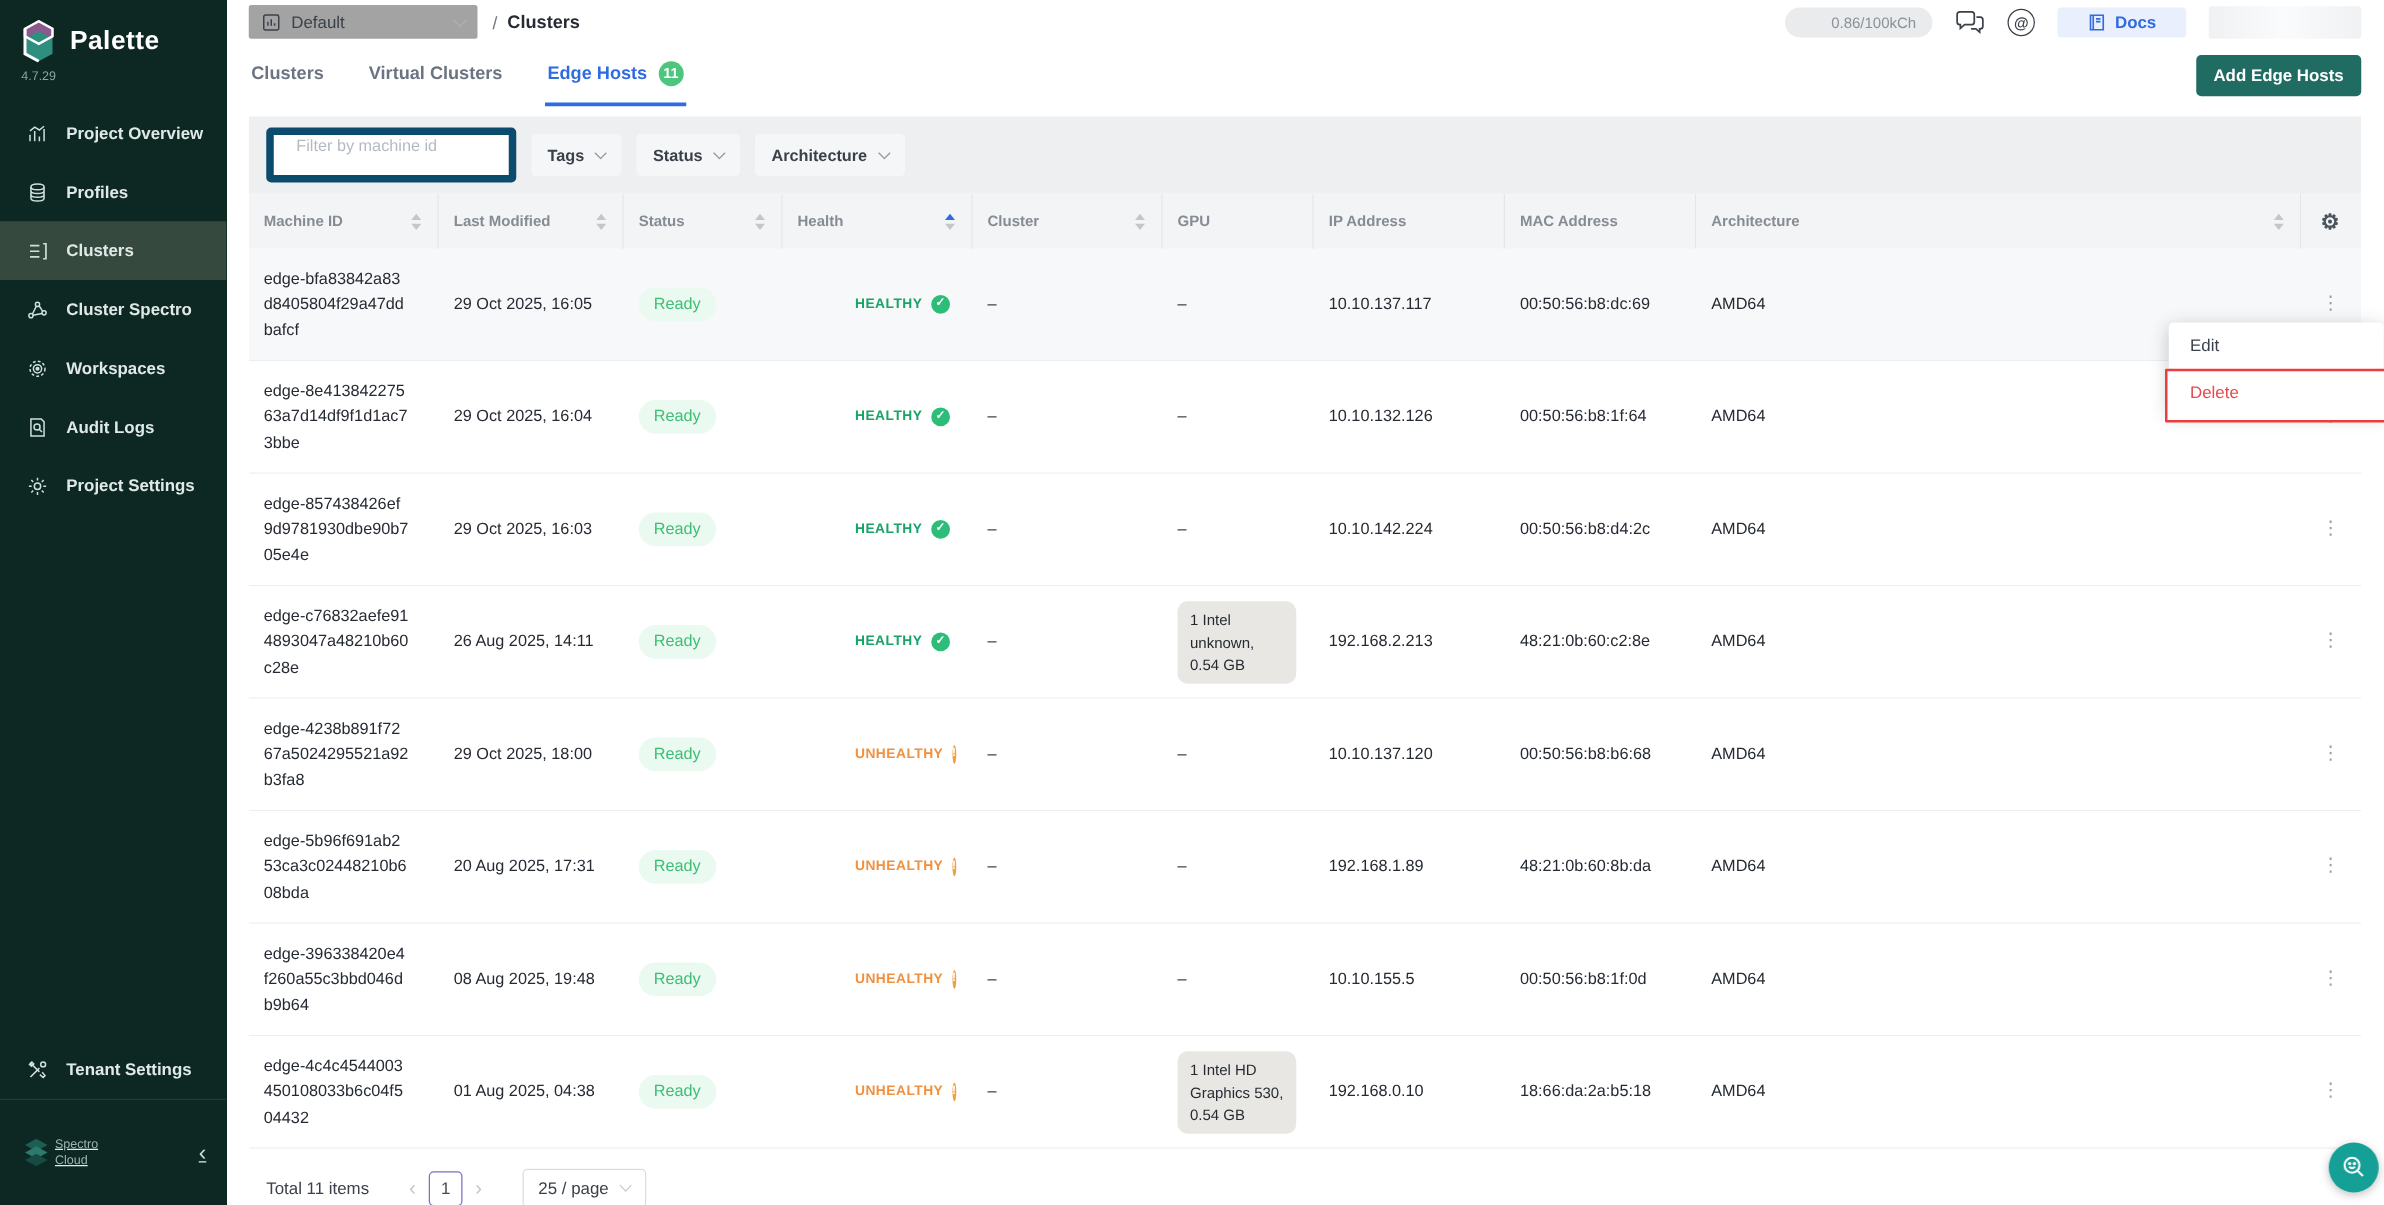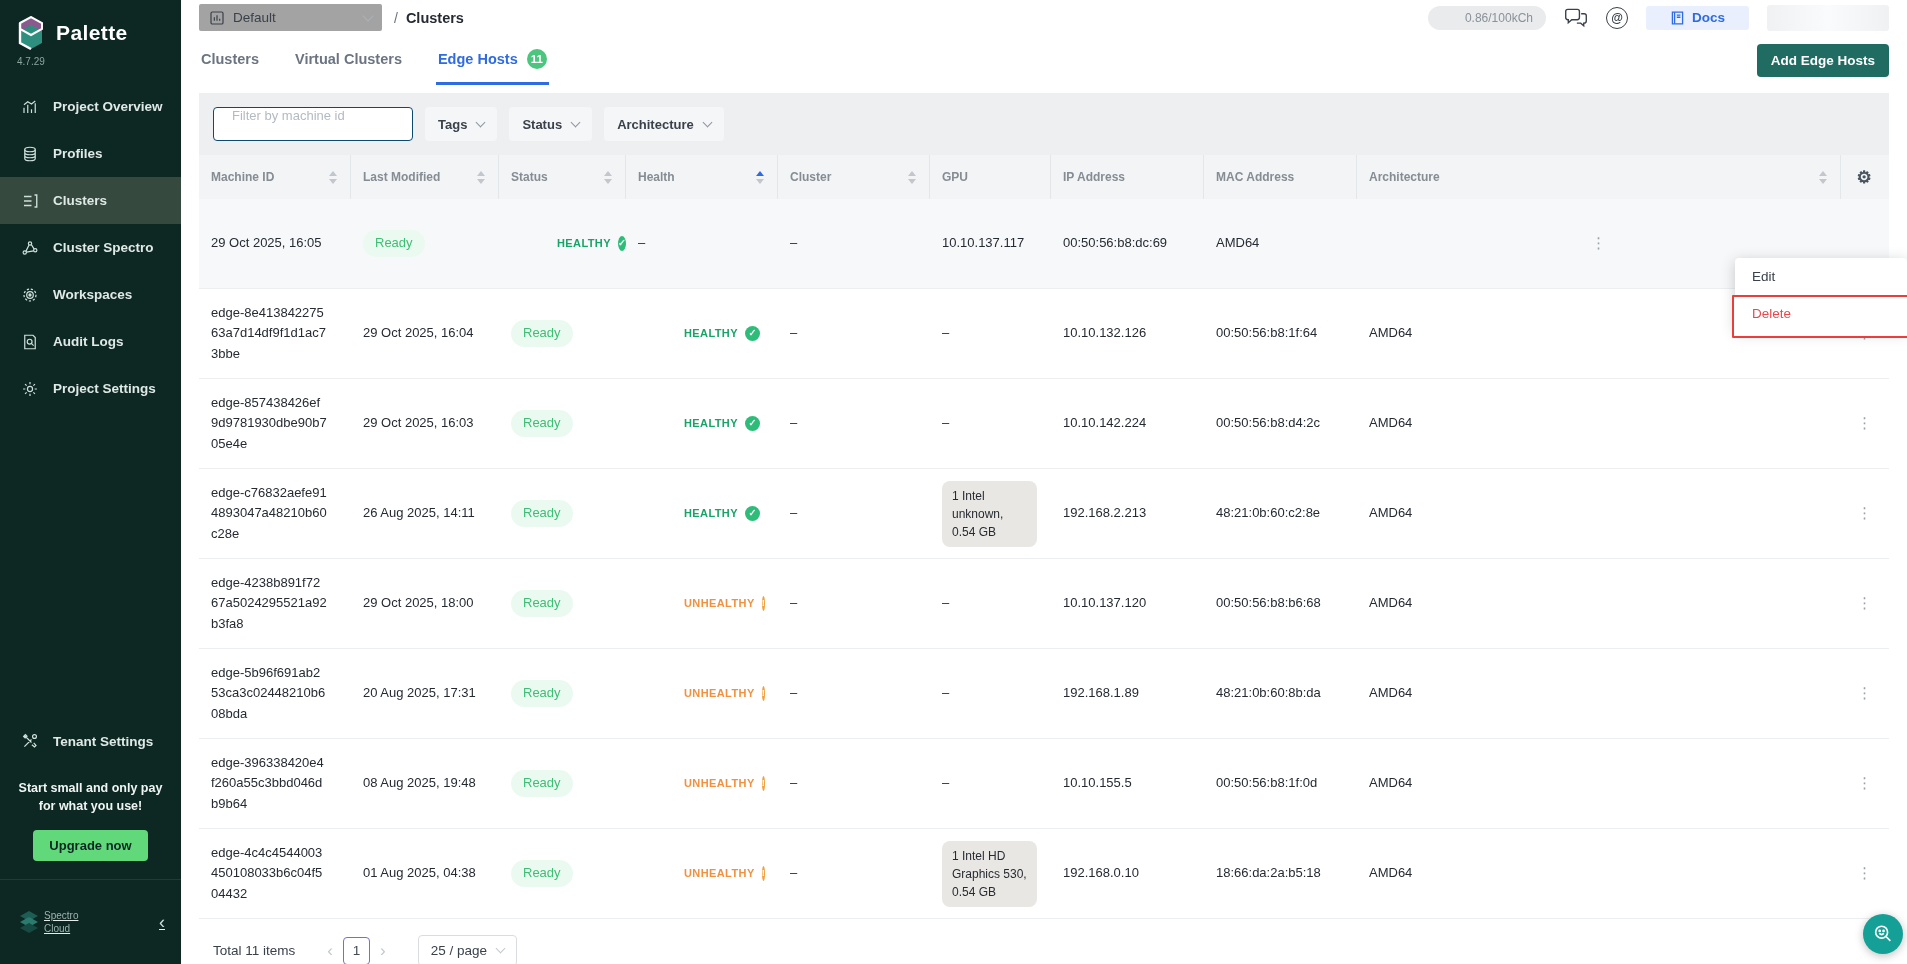--- a/index.html
+++ b/index.html
@@ -43,21 +43,21 @@
   .tabs-row { display:flex; align-items:center; padding:6px 18px 0 18px; height:52px; }
   .tab { font-size:14.5px; color:#6b7480; font-weight:600; padding:14px 2px 13px; margin-right:32px; cursor:pointer; display:flex; align-items:center; gap:9px; border-bottom:3px solid transparent; }
   .tab.active { color:#2f6be1; border-bottom-color:#2f6be1; }
   .tab-badge { background:#4cc57e; color:#fff; width:20px; height:20px; border-radius:50%; display:flex; align-items:center; justify-content:center; font-size:11.5px; font-weight:700; }
   .add-btn { margin-left:auto; background:#206b62; color:#fff; border:none; border-radius:4px; font-size:13.5px; font-weight:700; padding:9px 14px; cursor:pointer; font-family:inherit; }
 
   .content { padding:10px 18px 0 18px; position:relative; flex:1; }
   .panel { width:1690px; height:826px; overflow:hidden; }
 
   .filterbar { background:#edeff1; padding:14px; display:flex; align-items:center; height:62px; }
-  .search-box { background:#fff; border:1px solid #0c4a6e; border-radius:4px; height:34px; width:200px; display:flex; align-items:flex-start; padding:0 10px; gap:8px; }
+  .search-box { background:#fff; border:6px solid #0c4a6e; border-radius:4px; height:34px; width:200px; display:flex; align-items:flex-end; padding:16px 10px; gap:8px; }
   .search-box input { border:none; outline:none; flex:1; font-size:13px; color:#3a414a; font-family:inherit; background:transparent; }
   .search-box input::placeholder { color:#b4bac1; }
   .filter-dd { margin-left:12px; background:#f5f6f8; border-radius:4px; height:34px; display:flex; align-items:center; gap:10px; padding:0 13px; font-size:13px; color:#3a414a; font-weight:600; cursor:pointer; }
   .filter-dd .chev { border-color:#8f969e; width:7px; height:7px; }
 
   .grid-row { display:grid; grid-template-columns:152px 148px 127px 152px 152px 121px 153px 153px 1fr 48px; align-items:center; }
   .thead { background:#f3f4f6; height:44px; }
   .th { display:flex; align-items:center; justify-content:space-between; font-size:12px; color:#858c94; font-weight:600; padding:0 14px 0 12px; height:44px; box-shadow:inset -1px 0 0 #e4e7ea; }
   .th.no-div { box-shadow:none; }
   .sort { display:flex; flex-direction:column; gap:3px; }
@@ -166,24 +166,20 @@
     </div>
   </nav>
 
   <div class="side-bottom">
     <div class="nav-item">
       <svg viewBox="0 0 24 24" fill="none" stroke-width="1.6">
           <path d="M4 4l10 10M17 14.5L20 18l-2 2-3.5-3M4.5 19.5L14 10M6 3.5L3.5 6l2 2L8 5.5z"></path>
           <circle cx="18" cy="6" r="2.6"></circle>
         </svg>
       <span>Tenant Settings</span>
-    </div>
-    <div class="promo">
-      <div class="promo-text">Start small and only pay for what you use!</div>
-      <button class="upgrade-btn">Upgrade now</button>
     </div>
     <div class="brand-row">
       <svg width="26" height="24" viewBox="0 0 26 24">
         <polygon points="13,1 22,6 13,11 4,6" fill="#1d5e54"></polygon>
         <polygon points="13,7 22,12 13,17 4,12" fill="#2a7a6d"></polygon>
         <polygon points="13,13 22,18 13,23 4,18" fill="#174a43"></polygon>
       </svg>
       <div class="brand-name">
         <div>Spectro</div>
         <div>Cloud</div>
@@ -318,20 +314,21 @@
               <i class="c-down"></i>
             </span>
           </div>
         <div class="gear-cell th no-div">
             <span class="gear-glyph">⚙</span>
           </div>
       </div>
 
       <div id="tbody">
   <div class="grid-row trow highlight">
+    <div class="td mid">edge-bfa83842a83d8405804f29a47ddbafcf</div>
     <div class="td">29 Oct 2025, 16:05</div>
     <div class="td"><span class="pill-ready">Ready</span></div>
     <div class="td health-wrap">
       <span class="health-label good">HEALTHY</span>
       <span class="hicon good">✓</span>
     </div>
     <div class="td">–</div>
     <div class="td"><span>–</span></div>
     <div class="td">10.10.137.117</div>
     <div class="td">00:50:56:b8:dc:69</div>

